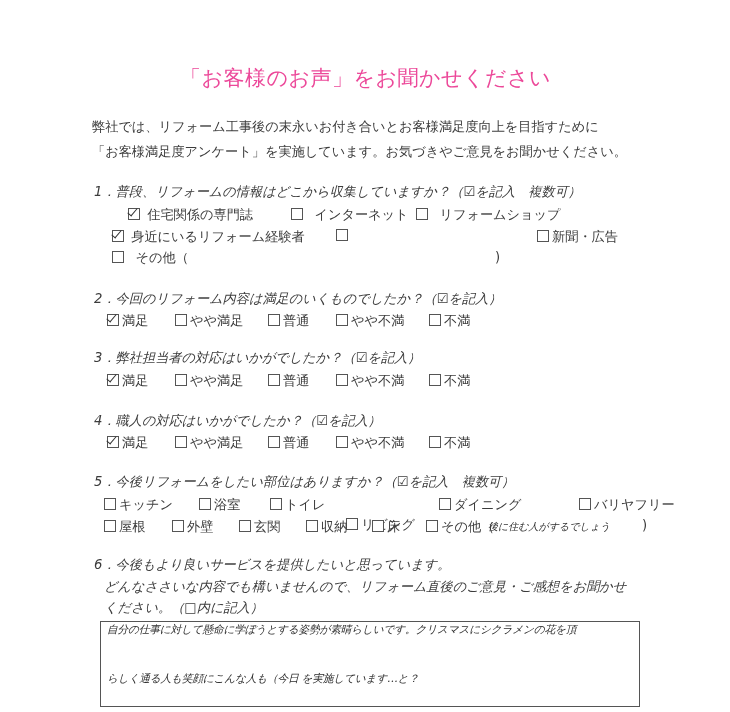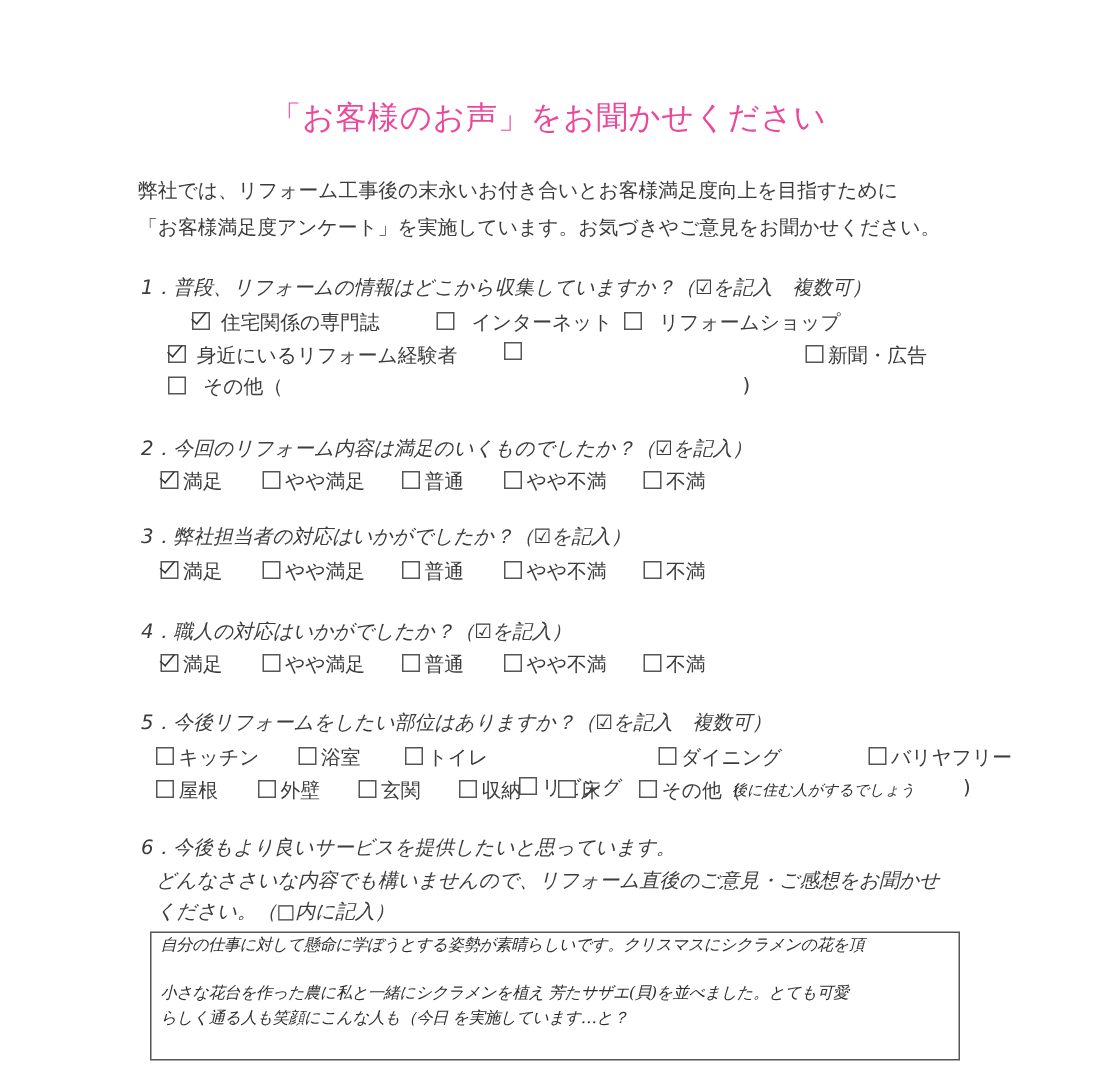--- a/index.html
+++ b/index.html
@@ -90,15 +90,14 @@
 <div class="abs opt" style="left:426px; top:518px;"><span class="box"></span><span>その他（</span></div>
 <div class="abs hand" style="left:488px; top:520px; font-size:10px;">後に住む人がするでしょう</div>
 <div class="abs opt" style="left:642px; top:518px;">)</div>
 
 <div class="abs q" style="left:94px; top:556px;">6．今後もより良いサービスを提供したいと思っています。</div>
 <div class="abs q" style="left:104px; top:578px;">どんなささいな内容でも構いませんので、リフォーム直後のご意見・ご感想をお聞かせ</div>
 <div class="abs q" style="left:104px; top:599px;">ください。（□内に記入）</div>
 
 <div class="comment-box">
   <div class="abs comment-line hand" style="top:1px;">自分の仕事に対して懸命に学ぼうとする姿勢が素晴らしいです。クリスマスにシクラメンの花を頂</div>
-  <div class="abs comment-line hand" style="top:33px;">小さな花台を作った農に私と一緒にシクラメンを植え 芳たサザエ(貝)を並べました。とても可愛</div>
   <div class="abs comment-line hand" style="top:50px;">らしく通る人も笑顔にこんな人も（今日 を実施しています…と？</div>
 </div>
 
 </body></html>

